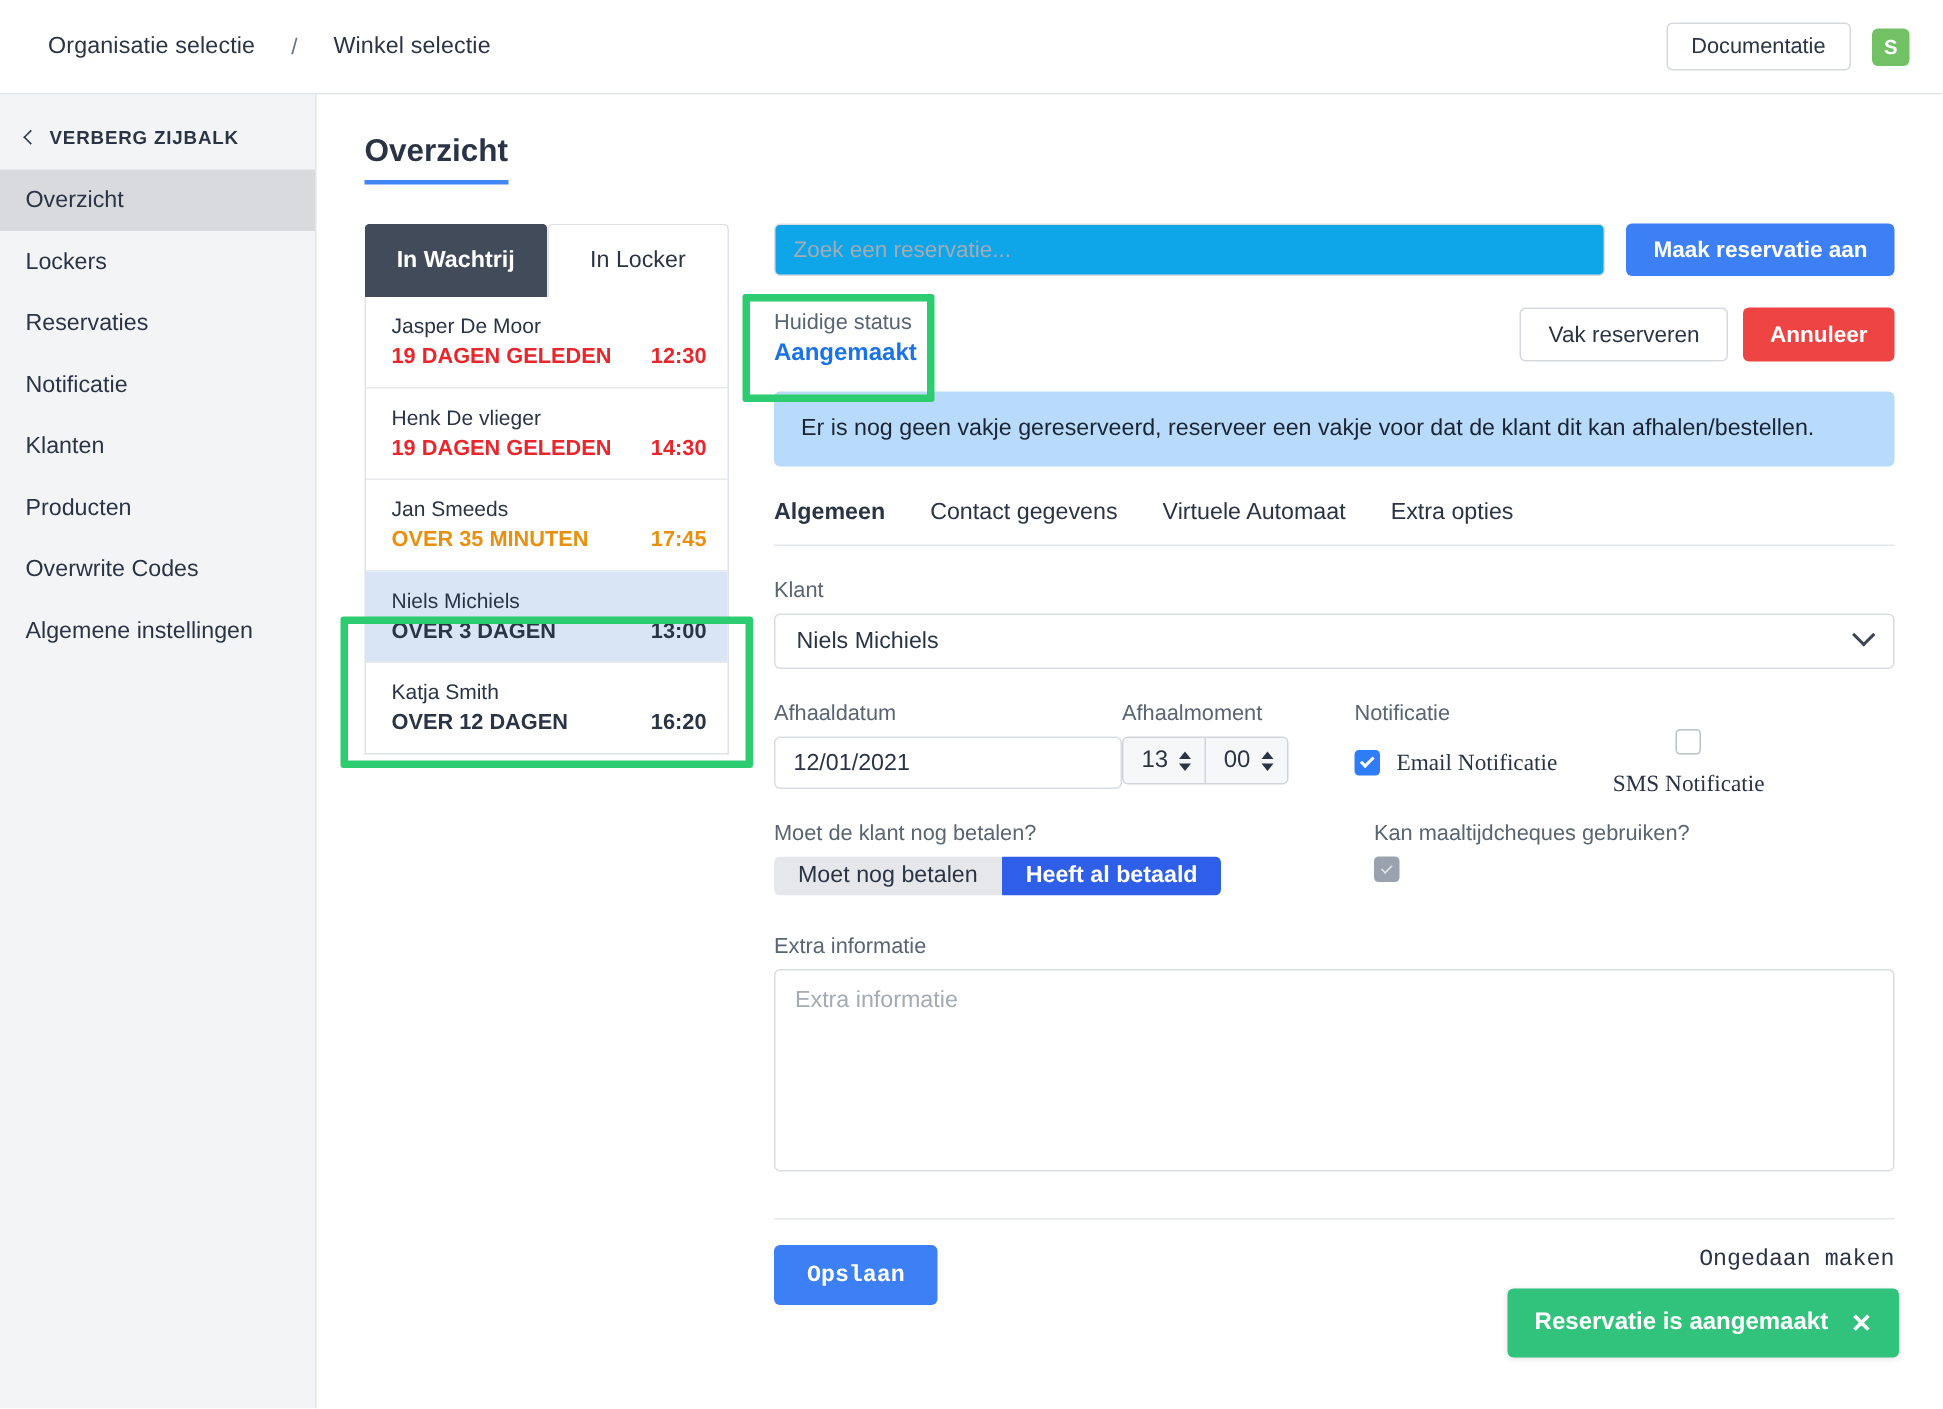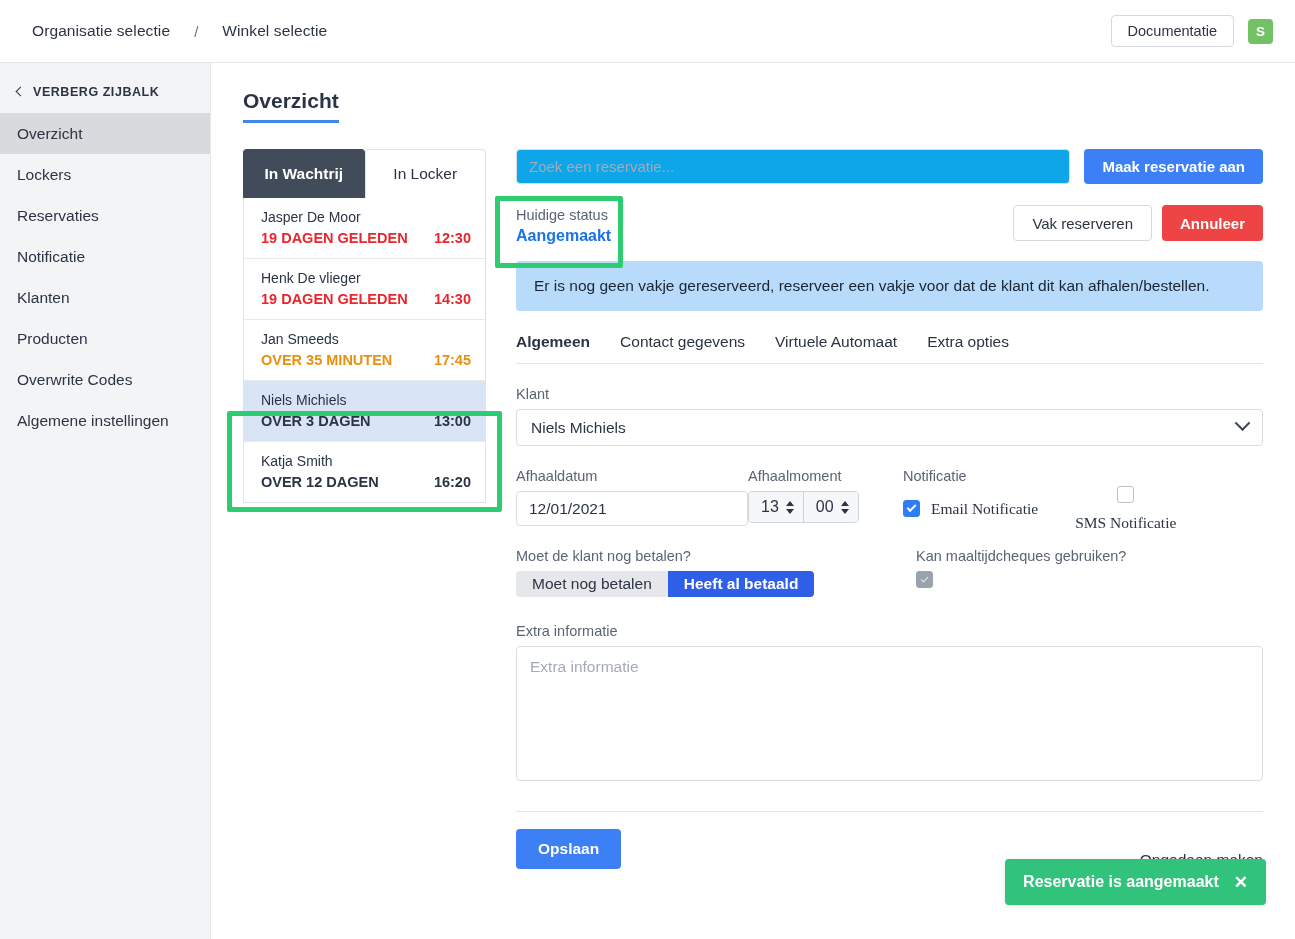--- a/index.html
+++ b/index.html
@@ -205,21 +205,21 @@
   }
   .seg-btn.active { background: #2f5fe8; color: #fff; font-weight: bold; }
   .extra-block { margin-top: 26px; }
   .textarea {
     width: 100%; height: 135px; resize: none;
     border: 1px solid #d9dde2; border-radius: 4px; background: #fff;
     padding: 11px 13px; font-size: 15.5px; font-family: inherit; color: #2b3445; outline: none;
   }
   .textarea::placeholder { color: #a4abb4; }
   .footer-div { border-top: 1px solid #e3e6ea; margin-top: 26px; }
-  .footer-row { display: flex; align-items: flex-end; padding-top: 17px; }
+  .footer-row { display: flex; align-items: flex-start; padding-top: 17px; font-family: Liberation Mono, monospace; }
   .btn-save {
     background: #3d7ff5; color: #fff; border: none; border-radius: 4px;
     font-size: 15.5px; font-weight: bold; padding: 11px 22px;
     cursor: pointer; font-family: inherit;
   }
   .undo-link { margin-left: auto; font-size: 15.5px; color: #2b3445; cursor: pointer; }
 
   
   .toast {
     position: absolute; right: 29px; bottom: 34px;

